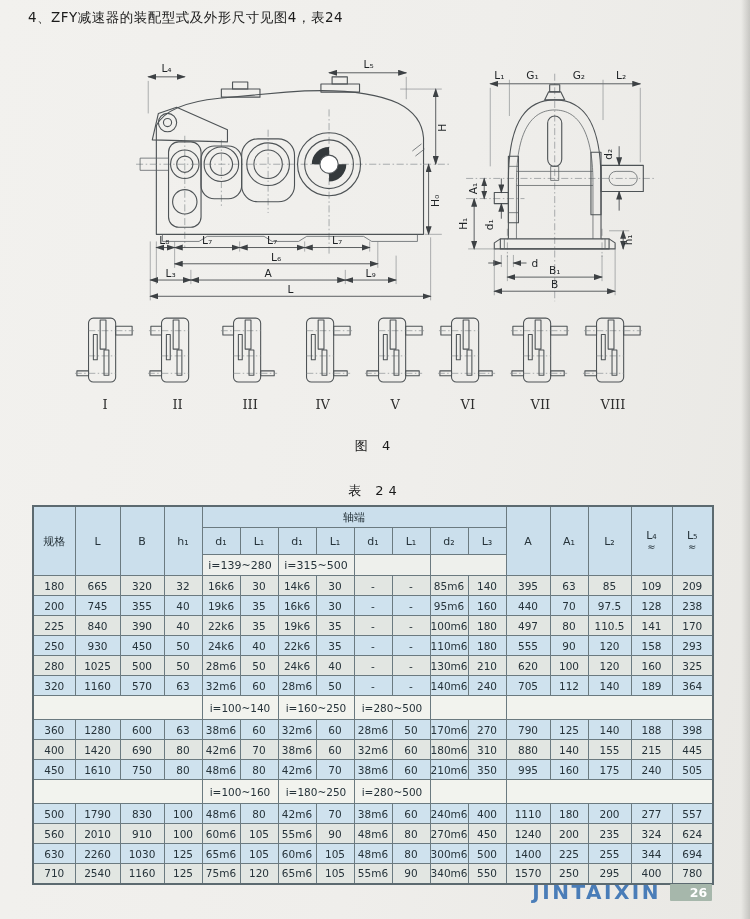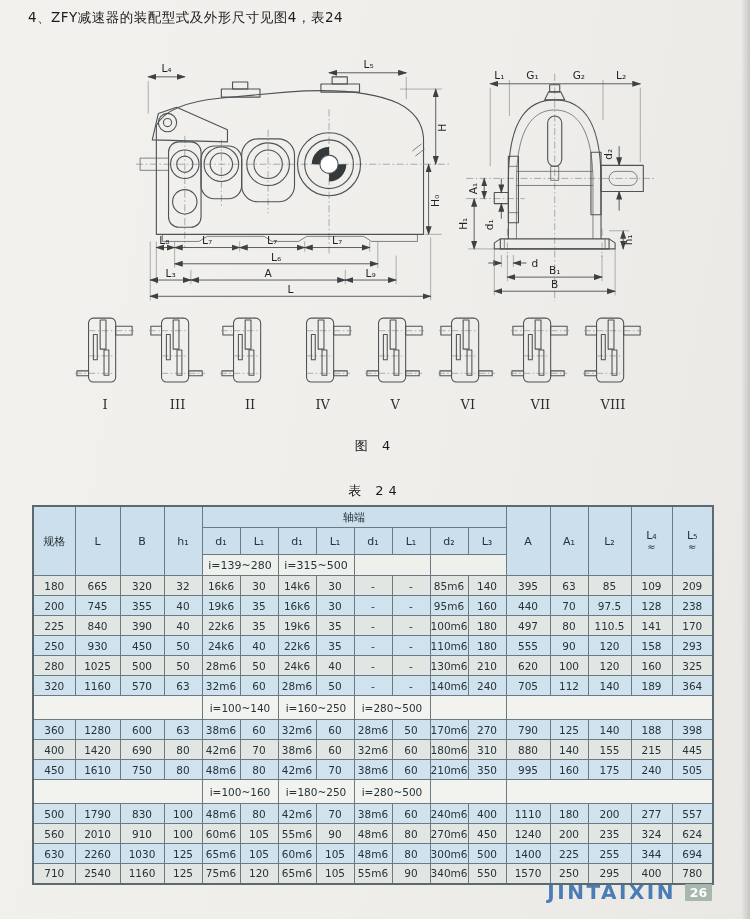--- a/index.html
+++ b/index.html
@@ -36,21 +36,21 @@
   .dim-table tbody tr{height:20px;}
   .shade-blue td{background:#cfe2ee;}
   .shade-gray td{background:#e2e6e2;}
   .band-row td{background:#f2f3ee;height:23px;}
   .two-line span{display:block;line-height:1.05;}
   .two-line .approx{font-size:9.5px;color:#26333a;}
 
   .footer{position:absolute;left:32px;top:880px;width:680px;display:flex;justify-content:flex-end;align-items:center;gap:9px;}
   .brand{color:#4a7db8;font-weight:bold;font-size:20px;letter-spacing:2.5px;}
   .badge{background:#a6b7ab;color:#fff;font-weight:bold;font-size:12.5px;width:27px;height:17px;
-         line-height:17px;text-align:center;border-radius:1px;}
+         line-height:17px;text-align:center;border-radius:1px;padding-left:15px;}
 
   svg .ln{fill:none;stroke:#4e5356;stroke-width:1.1;stroke-linejoin:round;}
   svg .ln2{fill:none;stroke:#5a5f62;stroke-width:.75;stroke-linejoin:round;}
   svg .lnw{fill:#ffffff;stroke:#4e5356;stroke-width:1.1;}
   svg .cl{fill:none;stroke:#8a8f92;stroke-width:.7;stroke-dasharray:7 2.5 1.5 2.5;}
   svg .dim{stroke:#44484b;stroke-width:.85;fill:none;}
   svg .ext{stroke:#73787c;stroke-width:.55;}
   svg .dt{font-size:10.5px;fill:#1f2326;font-family:"DejaVu Sans","Liberation Sans",sans-serif;}
   svg .fillq{fill:#34393c;stroke:none;}
 </style>
@@ -232,40 +232,40 @@
         <svg viewBox="0 0 64 80" class="variant-svg">
           <rect x="15" y="5" width="28" height="66" rx="5" class="ln"></rect>
           <line x1="15" y1="18" x2="43" y2="18" class="cl"></line>
           <line x1="15" y1="44" x2="43" y2="44" class="cl"></line>
           <line x1="15" y1="62" x2="43" y2="62" class="cl"></line>
           <rect x="27" y="7" width="6" height="30" class="ln"></rect>
           <rect x="20" y="22" width="4" height="26" class="ln"></rect>
           <rect x="31" y="38" width="5" height="26" class="ln"></rect>
           <rect x="4" y="13.5" width="11" height="9" class="ln"></rect>
           <line x1="2" y1="18" x2="15" y2="18" class="cl"></line>
+          <rect x="3" y="59.5" width="12" height="5" class="ln"></rect>
+          <line x1="1" y1="62" x2="15" y2="62" class="cl"></line>
+        </svg>
+        <div class="variant-label">II</div>
+      </div>
+      <div class="variant">
+        <svg viewBox="0 0 64 80" class="variant-svg">
+          <rect x="15" y="5" width="28" height="66" rx="5" class="ln"></rect>
+          <line x1="15" y1="18" x2="43" y2="18" class="cl"></line>
+          <line x1="15" y1="44" x2="43" y2="44" class="cl"></line>
+          <line x1="15" y1="62" x2="43" y2="62" class="cl"></line>
+          <rect x="27" y="7" width="6" height="30" class="ln"></rect>
+          <rect x="20" y="22" width="4" height="26" class="ln"></rect>
+          <rect x="31" y="38" width="5" height="26" class="ln"></rect>
+          <rect x="4" y="13.5" width="11" height="9" class="ln"></rect>
+          <line x1="2" y1="18" x2="15" y2="18" class="cl"></line>
           <rect x="43" y="59.5" width="14" height="5" class="ln"></rect>
           <line x1="43" y1="62" x2="60" y2="62" class="cl"></line>
         </svg>
         <div class="variant-label">III</div>
-      </div>
-      <div class="variant">
-        <svg viewBox="0 0 64 80" class="variant-svg">
-          <rect x="15" y="5" width="28" height="66" rx="5" class="ln"></rect>
-          <line x1="15" y1="18" x2="43" y2="18" class="cl"></line>
-          <line x1="15" y1="44" x2="43" y2="44" class="cl"></line>
-          <line x1="15" y1="62" x2="43" y2="62" class="cl"></line>
-          <rect x="27" y="7" width="6" height="30" class="ln"></rect>
-          <rect x="20" y="22" width="4" height="26" class="ln"></rect>
-          <rect x="31" y="38" width="5" height="26" class="ln"></rect>
-          <rect x="4" y="13.5" width="11" height="9" class="ln"></rect>
-          <line x1="2" y1="18" x2="15" y2="18" class="cl"></line>
-          <rect x="3" y="59.5" width="12" height="5" class="ln"></rect>
-          <line x1="1" y1="62" x2="15" y2="62" class="cl"></line>
-        </svg>
-        <div class="variant-label">II</div>
       </div>
       <div class="variant">
         <svg viewBox="0 0 64 80" class="variant-svg">
           <rect x="15" y="5" width="28" height="66" rx="5" class="ln"></rect>
           <line x1="15" y1="18" x2="43" y2="18" class="cl"></line>
           <line x1="15" y1="44" x2="43" y2="44" class="cl"></line>
           <line x1="15" y1="62" x2="43" y2="62" class="cl"></line>
           <rect x="27" y="7" width="6" height="30" class="ln"></rect>
           <rect x="20" y="22" width="4" height="26" class="ln"></rect>
           <rect x="31" y="38" width="5" height="26" class="ln"></rect>

